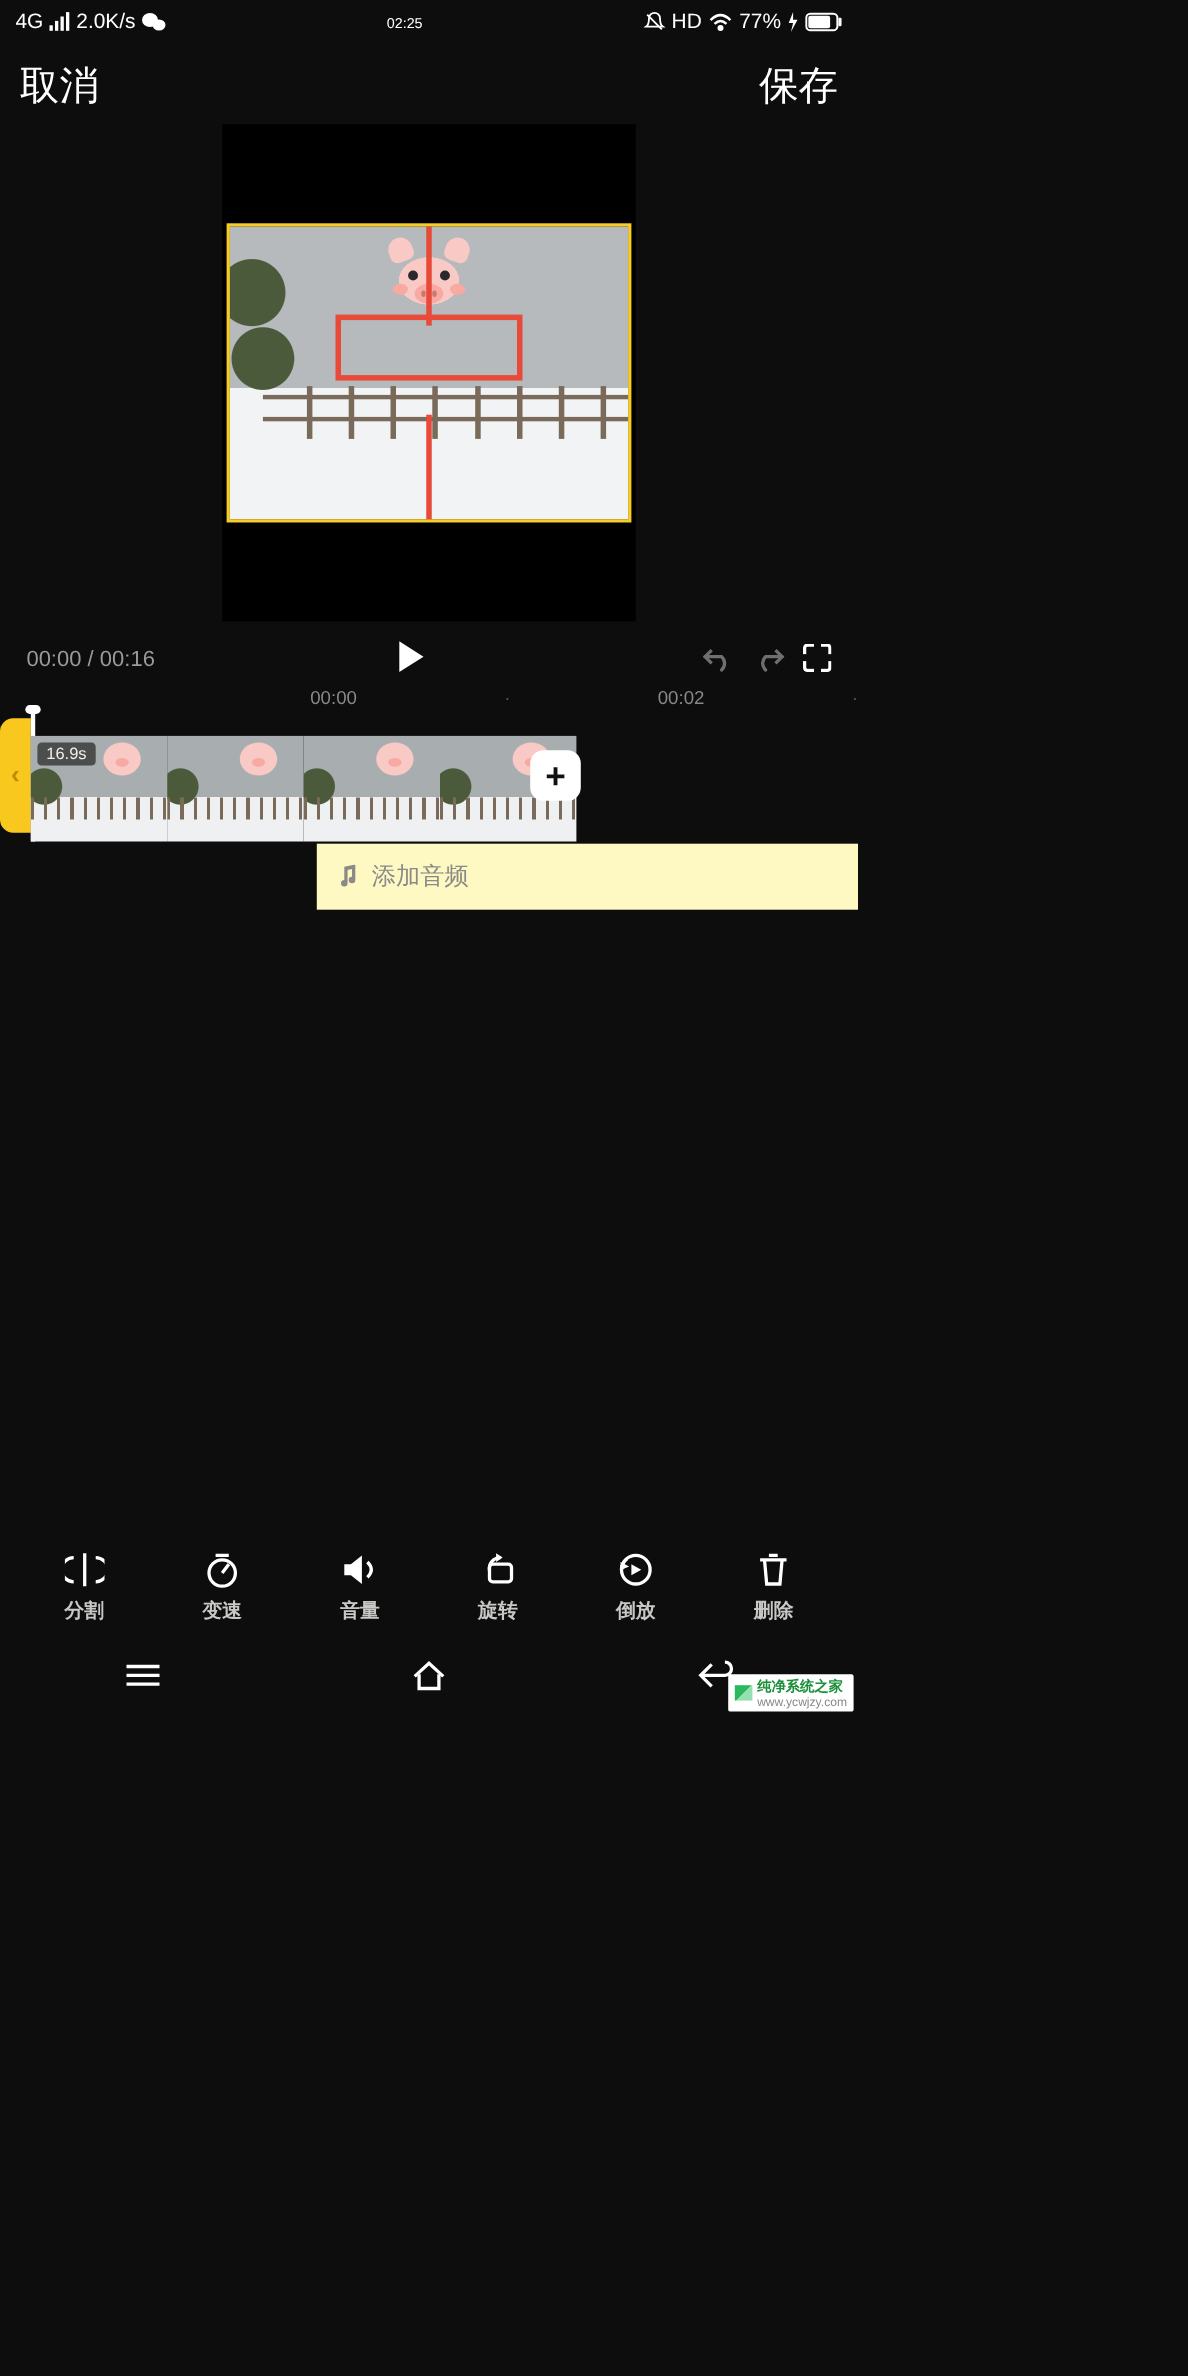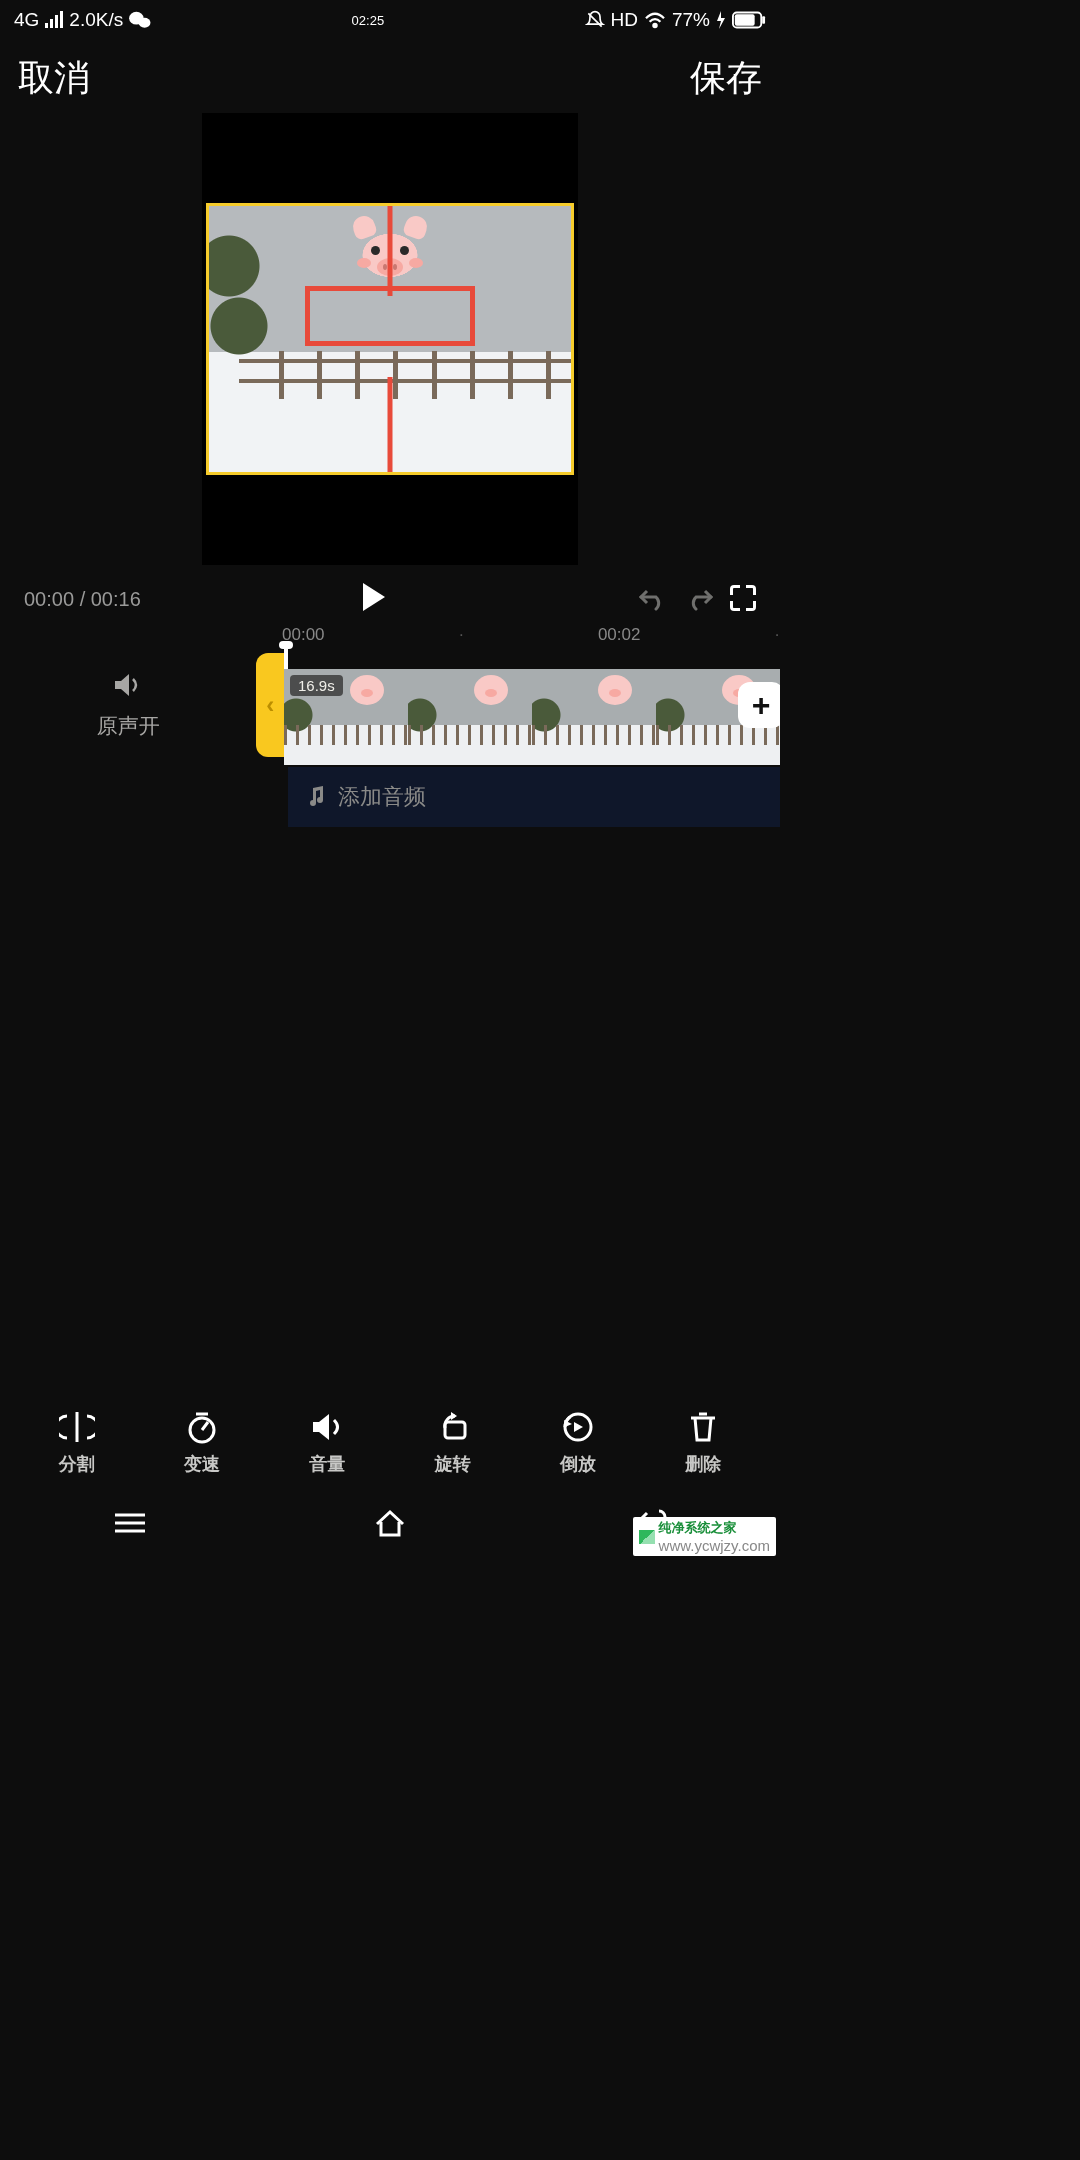--- a/index.html
+++ b/index.html
@@ -193,21 +193,21 @@
       color:#111; font-size:32px; font-weight:600;
     }
     .playhead {
       position:absolute; left:0; top:-12px; bottom:-12px; width:4px; background:#fff;
     }
     .playhead::before{content:"";position:absolute;top:-4px;left:-5px;width:14px;height:8px;background:#fff;border-radius:4px;}
     
     .audio-row {
       margin: 10px 0 0 288px;
       height: 60px;
-      background: #0f172a;
+      background: #fef9c3;
       display: flex;
       align-items: center;
       padding-left: 18px;
       gap: 12px;
       color: #8a8a88;
       font-size: 22px;
     }
     
     .tools {
       position: absolute;
@@ -240,21 +240,21 @@
     .nav-ic { color:#fff; }
     
     .watermark {
       position: absolute;
       bottom: 4px; right: 4px;
       display:flex; align-items:center; gap:4px;
       background:#fff; padding:2px 6px; border-radius:2px;
       font-size: 13px; color:#1a8f3a; font-weight:bold;
     }
     .wm-flag{width:16px;height:14px;background:linear-gradient(135deg,#2eb85c 50%,#95e0b0 50%);}    
-    .wm-sub{font-size:15px;color:#888;display:block;font-weight:normal;}
+    .wm-sub{font-size:11px;color:#888;display:block;font-weight:normal;}
   </style>
 </head>
 <body>
 
 <div class="status-bar">
   <div class="status-left">
     <span>4G</span>
     <span class="sig-bars">
         <span></span>
         <span></span>
@@ -358,29 +358,20 @@
 </div>
 
 <div class="ruler">
   <span>00:00</span>
   <span class="dot">·</span>
   <span>00:02</span>
   <span class="dot">·</span>
 </div>
 
 <div class="timeline-row">
-  <div class="origin">
-    <span class="speaker-ic">
-      <svg width="30" height="28" viewBox="0 0 30 28" fill="#a7a6a4">
-          <path d="M2 10 H8 L16 3 V25 L8 18 H2 Z"></path>
-          <path d="M20 8 Q26 14 20 20" fill="none" stroke="#a7a6a4" stroke-width="2.5"></path>
-        </svg>
-    </span>
-    <span class="origin-lbl">原声开</span>
-  </div>
   <div class="handle">‹</div>
   <div class="clips">
     <div class="playhead"></div>
     <div class="clip">
       <div class="mini-tree"></div>
         <div class="mini-fence"></div>
         <div class="mini-pig"></div>
       <div class="dur-badge">16.9s</div>
     </div>
     <div class="clip">

